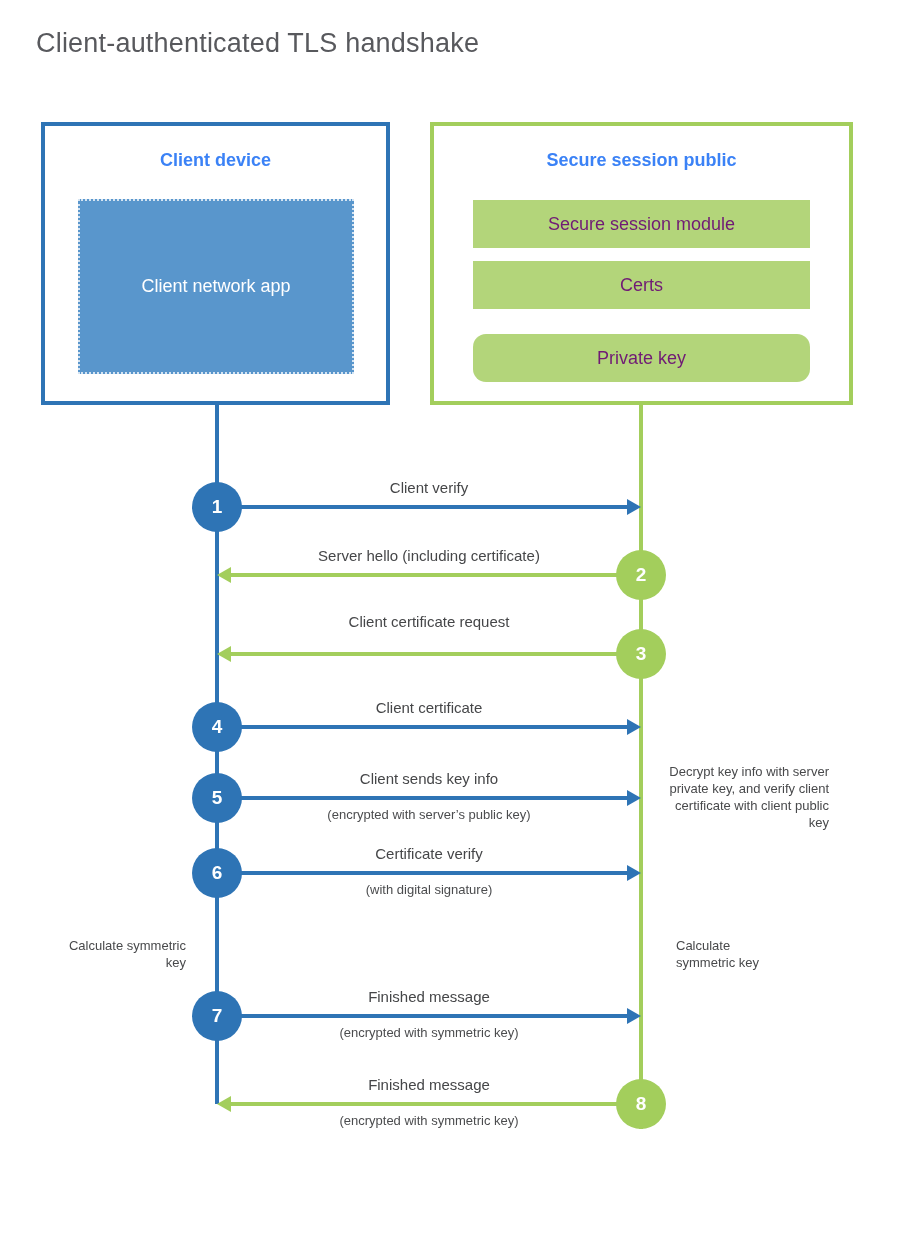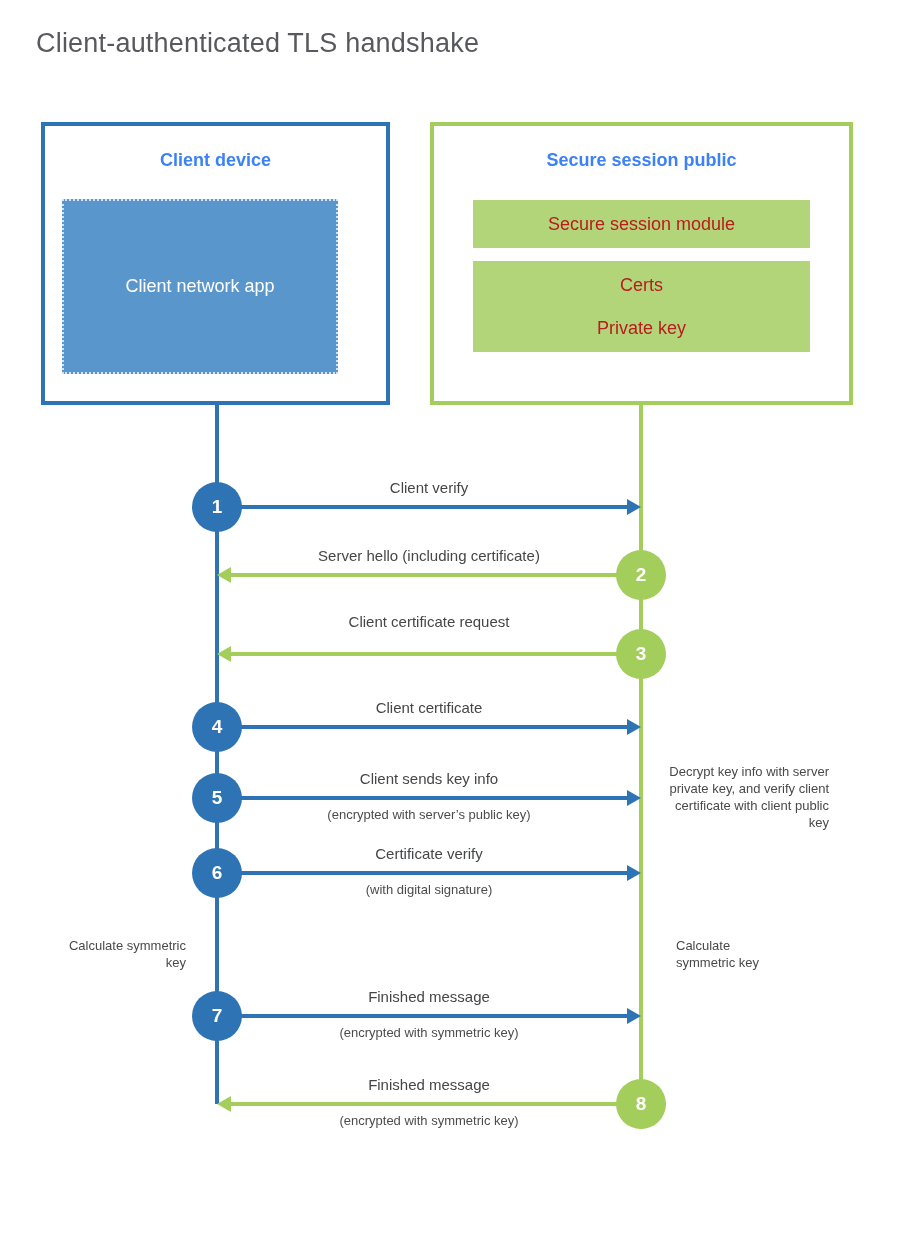--- a/index.html
+++ b/index.html
@@ -25,33 +25,33 @@
   .actor-box{position:absolute;top:122px;height:283px;background:#fff;box-sizing:border-box;}
   .client-box{left:41px;width:349px;border:4px solid var(--blue);}
   .server-box{left:430px;width:423px;border:4px solid var(--green);}
   .actor-title{
     position:absolute;top:150px;text-align:center;
     font-size:18px;font-weight:bold;color:#3b82f6;
   }
   .client-title{left:41px;width:349px;}
   .server-title{left:430px;width:423px;}
   .app-rect{
-    position:absolute;left:62px;top:199px;width:276px;height:175px;
+    position:absolute;left:78px;top:199px;width:276px;height:175px;
     background:var(--blue-fill);
     border:2px dotted rgba(255,255,255,0.75);
     box-sizing:border-box;
     display:flex;align-items:center;justify-content:center;text-align:center;
     color:#ffffff;font-size:18px;line-height:27px;
   }
   .app-rect .inner{width:180px;}
   .module-bar{
     position:absolute;left:473px;width:337px;height:48px;
     background:var(--green-fill);
     display:flex;align-items:center;justify-content:center;
-    color:#b91c1c;font-size:18px;
+    color:#701a75;font-size:18px;
   }
   
   .lifeline{position:absolute;width:4px;z-index:1;}
   .lifeline.blue{background:var(--blue);left:215px;top:405px;height:699px;}
   .lifeline.green{background:var(--green);left:639px;top:405px;height:724px;}
   
   .circle{
     position:absolute;width:50px;height:50px;border-radius:50%;
     display:flex;align-items:center;justify-content:center;
     color:#fff;font-weight:bold;font-size:19px;z-index:3;
@@ -90,21 +90,21 @@
   <div class="actor-box client-box"></div>
   <div class="actor-title client-title">Client device</div>
   <div class="app-rect">
     <div class="inner">Client network app</div>
   </div>
 
   <div class="actor-box server-box"></div>
   <div class="actor-title server-title">Secure session public</div>
   <div class="module-bar" style="top:200px;">Secure session module</div>
   <div class="module-bar" style="top:261px;">Certs</div>
-  <div class="module-bar" style="top:304px;">Private key</div>
+  <div class="module-bar" style="top:334px;border-radius:13px;">Private key</div>
 
   <div class="lifeline blue"></div>
   <div class="lifeline green"></div>
 
   <div class="msg-label" style="top:478px;">Client verify</div>
   <div class="shaft blue" style="left:217px;top:505px;"></div>
   <div class="head right" style="left:627px;top:499px;"></div>
   <div class="circle blue" style="left:192px;top:482px;">
       <span>1</span>
     </div>

